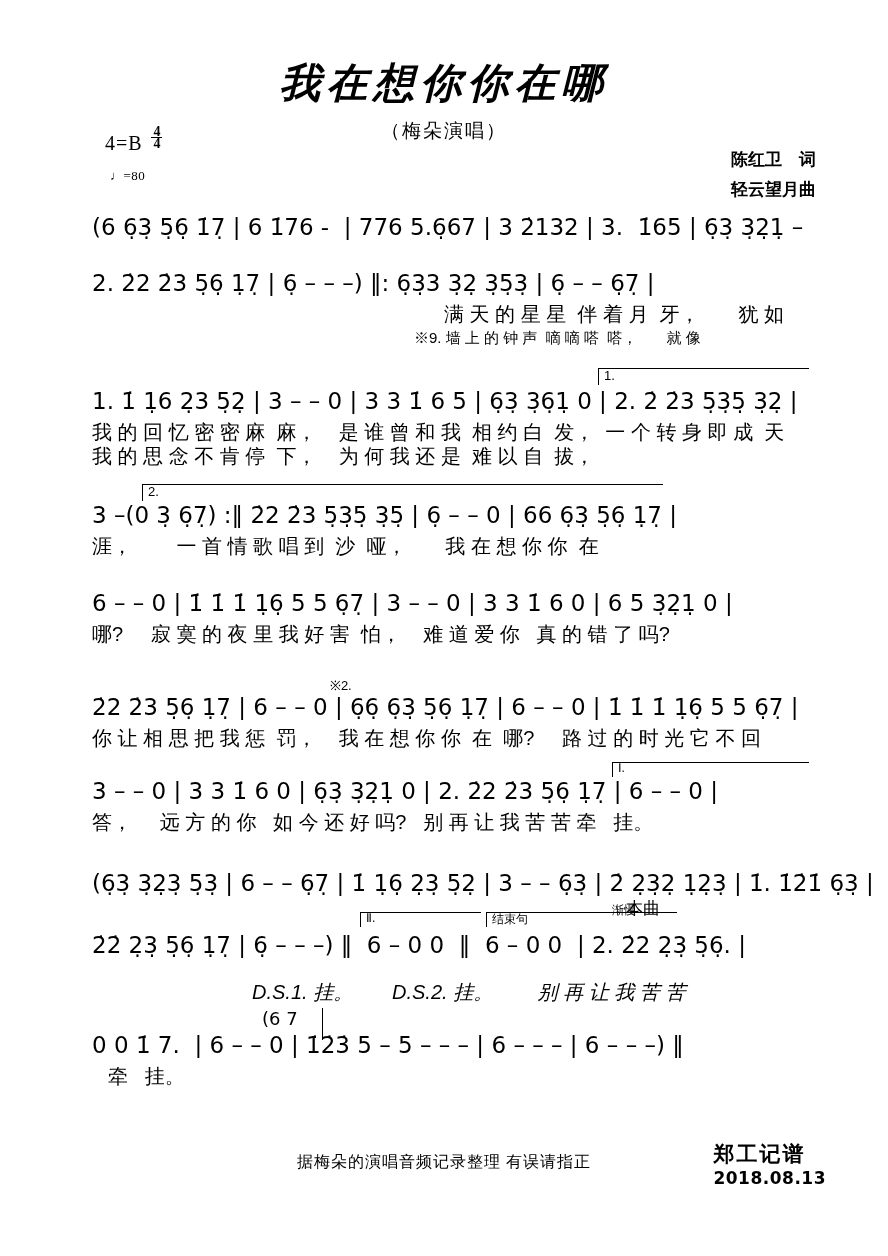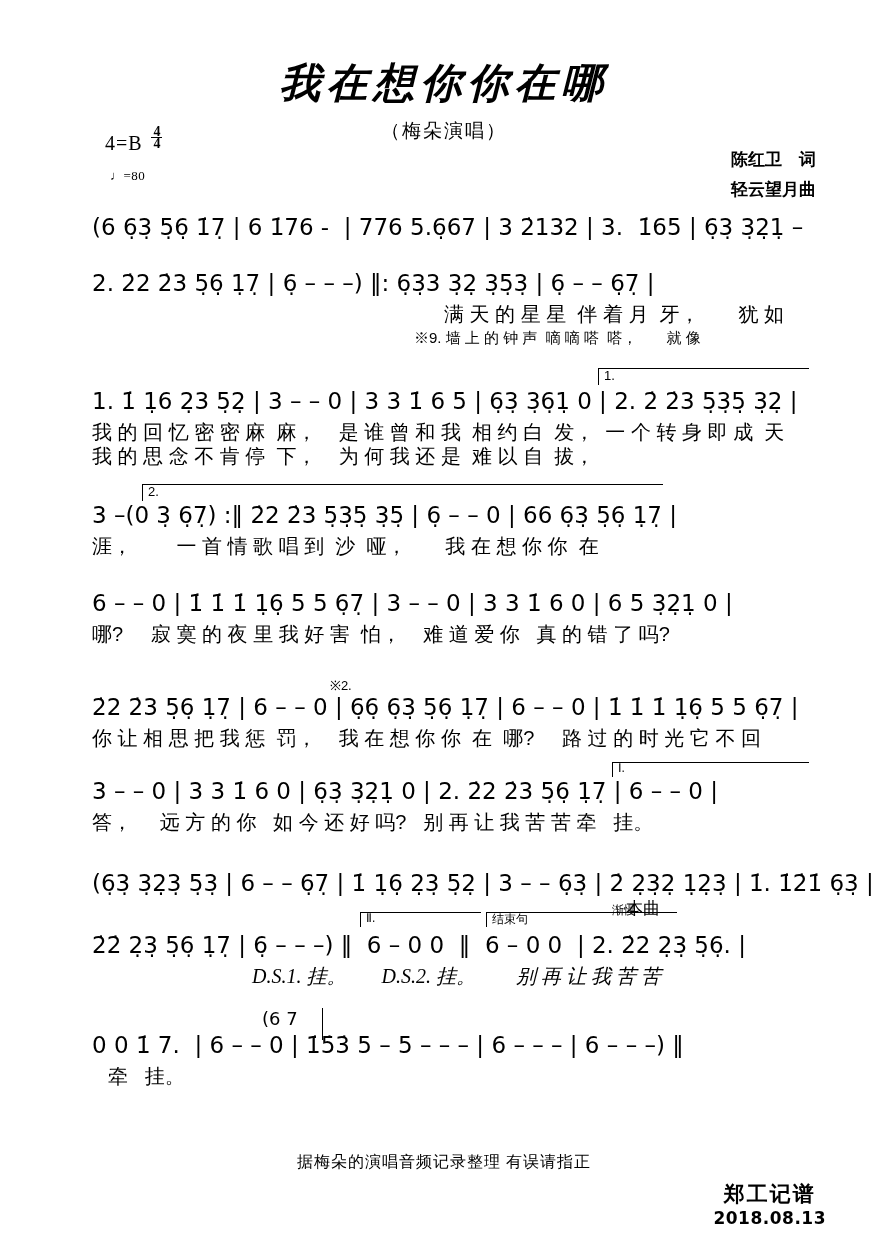--- a/index.html
+++ b/index.html
@@ -54,21 +54,21 @@
     line-height:24px;
     letter-spacing:0px;
   }
   .lyric.small{font-size:15px;}
 
   .footer-note{
     position:absolute;left:0;top:1152px;width:888px;text-align:center;
     font-size:16px;letter-spacing:1px;
   }
   .stamp{
-    position:absolute;right:62px;top:1140px;text-align:center;margin-top:40px;
+    position:absolute;right:62px;top:1140px;
   }
   .stamp .big{font-family:"DejaVu Serif",serif;font-weight:700;font-size:21px;letter-spacing:2px;}
   .stamp .date{font-family:"DejaVu Sans",sans-serif;font-weight:700;font-size:17px;letter-spacing:0.5px;}
 
   .brand{position:absolute;right:28px;bottom:14px;font-family:"DejaVu Sans",sans-serif;font-weight:700;font-size:26px;color:#1a57c4;}
   .brandlabel{position:absolute;right:228px;bottom:16px;font-size:17px;font-family:"Liberation Sans",sans-serif;}
 </style>
 </head>
 <body>
 
@@ -147,28 +147,28 @@
     <div style="position:absolute;left:360px;top:912px;width:120px;border-top:1.5px solid #000;border-left:1.5px solid #000;height:14px;"></div>
     <div style="position:absolute;left:366px;top:911px;font-size:12px;font-family:'Liberation Sans',sans-serif;">Ⅱ.</div>
 
     <div style="position:absolute;left:486px;top:912px;width:190px;border-top:1.5px solid #000;border-left:1.5px solid #000;height:14px;"></div>
     <div style="position:absolute;left:492px;top:911px;font-size:12px;font-family:'Liberation Sans',sans-serif;">结束句</div>
 
     <div style="position:absolute;left:612px;top:902px;font-size:12px;font-family:Liberation Mono, monospace;">渐慢</div>
 
     <div class="row" style="top:930px;">
       <div class="notes">2̇2̇ 2̣3̣ 5̣6̣ 1̣7̣ | 6̣ – – –) ‖  6 – 0 0  ‖  6 – 0 0  | 2. 2̇2 2̣3̣ 5̣6̣. |</div>
-      <div class="lyric" style="margin-top:4px;margin-left:160px;font-style:italic;font-family:Liberation Serif, serif;">D.S.1. 挂。       D.S.2. 挂。        别 再 让 我 苦 苦</div>
+      <div class="lyric" style="margin-top:20px;margin-left:160px;font-style:italic;">D.S.1. 挂。       D.S.2. 挂。        别 再 让 我 苦 苦</div>
     </div>
 
     <div style="position:absolute;left:262px;top:1008px;font-size:18px;font-family:'DejaVu Sans',sans-serif;">(6 7</div>
     <div style="position:absolute;left:256px;top:1008px;width:66px;height:32px;border-right:1.5px solid #000;"></div>
 
     <div class="row" style="top:1030px;">
-      <div class="notes">0 0 1̇ 7.  | 6 – – 0 | 1̇5̇3̇ 5 – 5 – – – | 6 – – – | 6 – – –) ‖</div>
+      <div class="notes">0 0 1̇ 7.  | 6 – – 0 | 1̇2̇3̇ 5 – 5 – – – | 6 – – – | 6 – – –) ‖</div>
       <div class="lyric" style="margin-top:4px;margin-left:16px;">牵   挂。</div>
     </div>
 
   </div>
 
   <div class="footer-note">据梅朵的演唱音频记录整理  有误请指正</div>
 
   <div class="stamp">
     <div class="big">郑工记谱</div>
     <div class="date">2018.08.13</div>

